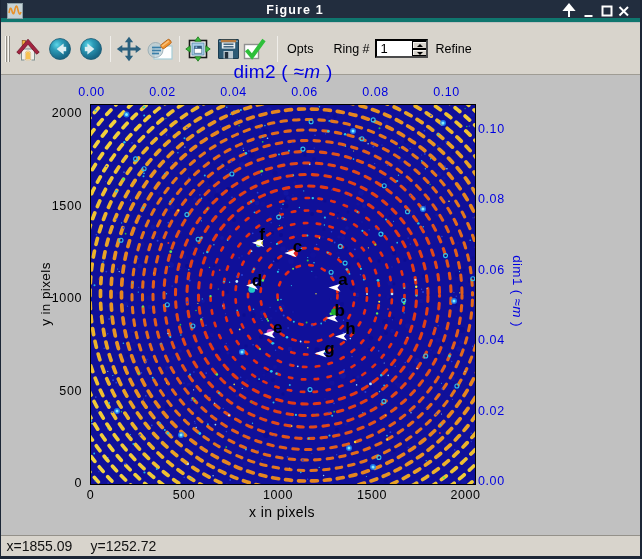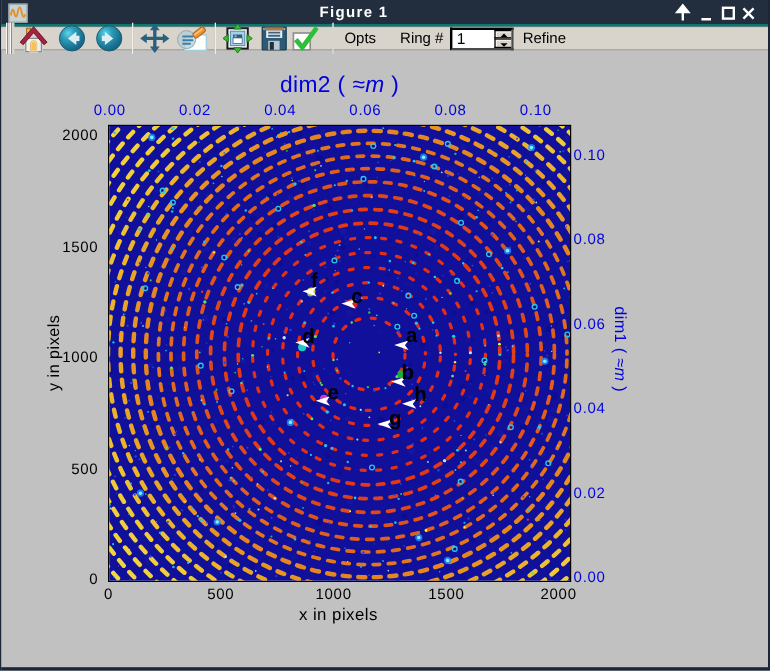--- a/index.html
+++ b/index.html
@@ -1,24 +1,24 @@
 <!DOCTYPE html>
 <html><head><meta charset="utf-8"><style>
 * { margin:0; padding:0; box-sizing:border-box; }
 body { width:642px; height:559px; font-family:"Liberation Sans", sans-serif; overflow:hidden; background:#c1c1c1; }
 .win { position:relative; width:642px; height:559px; background:#c1c1c1;
   border-left:1px solid #1c2636; border-right:2px solid #1c2636; }
 .titlebar { position:absolute; left:0; top:0; width:100%; height:22px; background:#222d3e;
-  border-bottom:2px solid #0f766e; }
+  border-bottom:4px solid #0f766e; }
 .ticon { position:absolute; left:6px; top:3px; width:16px; height:16px; background:#c6d2d6; border:1px solid #8fa0a6; }
 .ttitle { position:absolute; left:0; top:0; width:588px; text-align:center; line-height:21px;
   color:#ffffff; font-weight:bold; font-size:12.5px; letter-spacing:1.1px; }
 .tbuttons { position:absolute; right:6px; top:0; height:22px; color:#fff; }
 .plot { position:absolute; left:88.5px; top:103.5px; border:1.5px solid #000; }
-.toolbar { position:absolute; left:0; top:23px; width:100%; height:19px; background:#d8d4cc;
+.toolbar { position:absolute; left:0; top:23px; width:100%; height:52px; background:#d8d4cc;
   border-bottom:1px solid #9f9c94; display:flex; align-items:center; }
 .grip { width:7px; height:26px; margin-left:4px; margin-right:1px;
   background:linear-gradient(90deg,#f8f6f2 0 1px,#8f8c85 1px 2px,#d8d4cc 2px 3px,#f8f6f2 3px 4px,#8f8c85 4px 5px,#d8d4cc 5px 7px); }
 .tbtn { width:30px; height:30px; display:flex; align-items:center; justify-content:center; }
 .sep { width:1px; height:26px; background:#98958d; border-right:1px solid #f0eeea; margin:0 3px 0 4px; flex:none; }
 .tblabel { font-size:12.5px; color:#000; margin:0; }
 .spin { position:relative; width:53px; height:19px; background:#fff; border:2px solid #000;
   border-right-color:#4a4a4a; border-bottom-color:#4a4a4a; margin-left:5px; }
 .spin .val { position:absolute; left:4px; top:0px; font-size:13px; }
 .spin .b { position:absolute; right:0; width:14px; height:7.5px; background:#d8d4cc; border:1px solid #000; border-right:none; box-shadow:inset 1px 1px 0 #f6f4f0; }
@@ -1194,13 +1194,17 @@
   <div class="ticklabel" style="right:558px; top:205.5px; transform:translateY(-50%);">1500</div>
   <div class="ticklabel" style="right:558px; top:298px; transform:translateY(-50%);">1000</div>
   <div class="ticklabel" style="right:558px; top:390.5px; transform:translateY(-50%);">500</div>
   <div class="ticklabel" style="right:558px; top:483px; transform:translateY(-50%);">0</div>
   <div class="ticklabel" style="left:89.5px; top:488px; transform:translateX(-50%);">0</div>
   <div class="ticklabel" style="left:183px; top:488px; transform:translateX(-50%);">500</div>
   <div class="ticklabel" style="left:277px; top:488px; transform:translateX(-50%);">1000</div>
   <div class="ticklabel" style="left:371px; top:488px; transform:translateX(-50%);">1500</div>
   <div class="ticklabel" style="left:464.5px; top:488px; transform:translateX(-50%);">2000</div>
 
+  <div class="statusarea">
+    <span class="txt" style="left:5.5px;">x=1855.09</span>
+    <span class="txt" style="left:89.5px;">y=1252.72</span>
+  </div>
   <div class="winbottom"></div>
 </div>
 </body></html>

